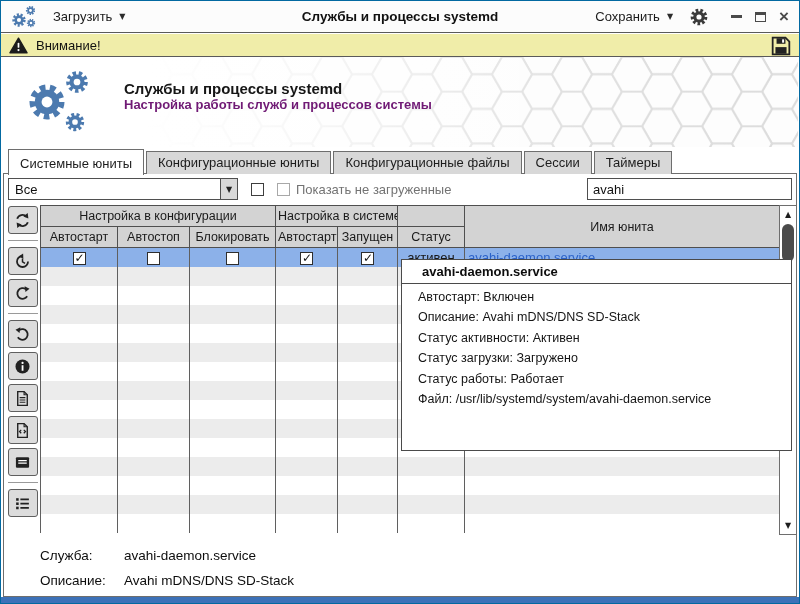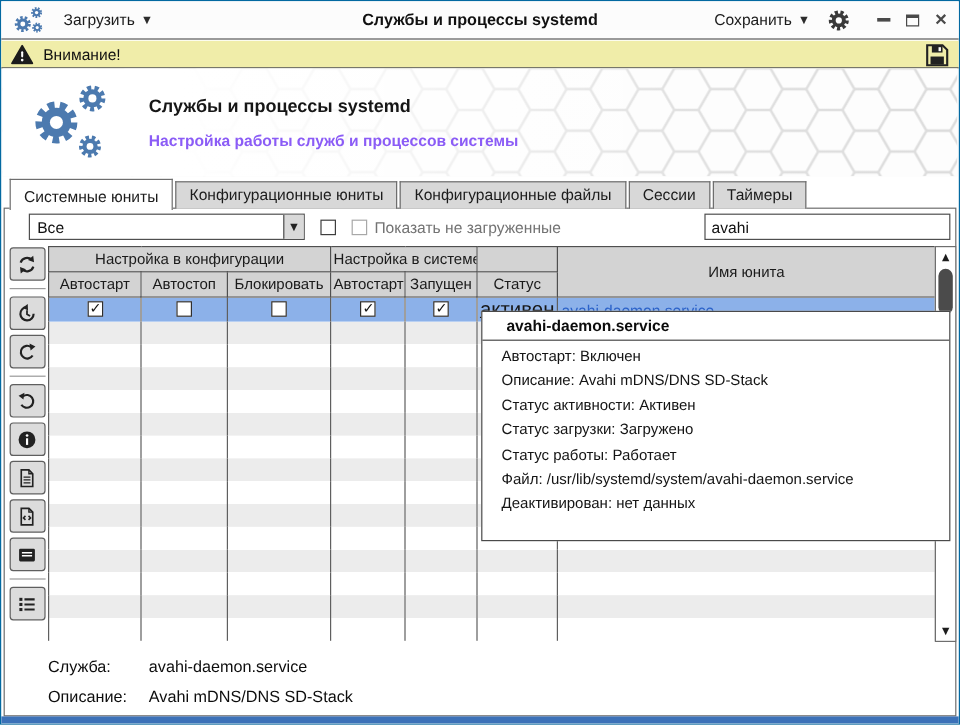--- a/index.html
+++ b/index.html
@@ -41,31 +41,31 @@
   .warn-text{ font-size:13px; color:#111; margin-left:8px; }
   .warn-save{ margin-left:auto; width:20px; height:19px; display:inline-block; }
   
   .banner{ position:absolute; top:56px; left:1px; right:1px; height:90px; background:#fbfbfb; overflow:hidden; }
   .hexbg{ position:absolute; inset:0; width:100%; height:100%; }
   .hexfade{ position:absolute; inset:0;
     background:linear-gradient(90deg,#fff 0%,#fff 18%,rgba(255,255,255,.75) 40%,rgba(255,255,255,.15) 70%,rgba(255,255,255,0) 100%); }
   .logo{ position:absolute; left:24px; top:10px; width:68px; height:68px; color:#4c7aaf; }
   .banner-text{ position:absolute; left:122px; top:23px; }
   .banner-title{ font-size:15px; font-weight:bold; color:#161616; }
-  .banner-sub{ font-size:13px; font-weight:bold; color:#8b5cf6; margin-top:13px; }
+  .banner-sub{ font-size:13px; font-weight:bold; color:#701a75; }
   
   .tabbar{ position:absolute; top:146px; left:7px; height:27px; display:flex; align-items:flex-end; z-index:3; }
   .tab{
     border:1px solid #6e6e6e; border-bottom:none; background:#d8d8d8;
     font-size:13px; color:#1c1c1c; padding:3px 11px 4px; margin-right:2px; white-space:nowrap;
   }
   .tab.active{ background:#fff; padding-top:6px; margin-bottom:-1px; }
   
   .content{ position:absolute; top:172px; left:2px; width:794px; height:424px; border:1px solid #6e6e6e; background:#fff; }
-  .filterrow{ position:absolute; top:3px; left:20px; right:4px; height:24px; display:flex; align-items:center; }
+  .filterrow{ position:absolute; top:3px; left:4px; right:4px; height:24px; display:flex; align-items:center; }
   .combo{ width:230px; height:22px; border:1px solid #4f4f4f; background:#fff; display:flex; align-items:center; }
   .combo-text{ flex:1; font-size:13px; padding-left:6px; color:#111; }
   .combo-arrow{ width:17px; height:100%; background:#d9d9d9; border-left:1px solid #4f4f4f;
     display:flex; align-items:center; justify-content:center; font-size:8px; color:#222; font-family:"DejaVu Sans",sans-serif; }
   .check{ display:flex; align-items:center; margin-left:13px; }
   .box{ width:13px; height:13px; border:1px solid #3e3e3e; background:#fff; display:inline-block; }
   .check .lbl{ font-size:13px; color:#101010; margin-left:6px; }
   .check.disabled .box{ border-color:#a8a8a8; }
   .check.disabled .lbl{ color:#737373; }
   .search{ margin-left:auto; width:205px; height:22px; border:1px solid #4f4f4f;
@@ -85,21 +85,21 @@
   }
   .units td{ border-left:1px solid #5f5f5f; border-right:1px solid #5f5f5f; height:19px; padding:0; overflow:hidden; }
   tr.row.selected{ background:#8cb1e9; }
   tr.row.empty.even{ background:#ececec; }
   tr.row.empty.odd{ background:#ffffff; }
   td.cbcell{ text-align:center; }
   .cb{ width:13px; height:13px; border:1px solid #2e2e2e; background:#fff; display:inline-block;
     position:relative; vertical-align:middle; }
   .cb.checked::after{ content:"✓"; position:absolute; left:1px; top:-2px;
     font:bold 12px "DejaVu Sans",sans-serif; color:#111; }
-  td.statuscell{ font-size:17px; color:#171717; text-align:center;text-decoration:underline; }
+  td.statuscell{ font-size:13px; color:#171717; text-align:center;text-decoration:underline; }
   td.namecell{ font-size:13px; padding-left:3px; }
   .unitlink{ color:#2b62c9; text-decoration:underline; }
   .scrollbar{ width:18px; height:330px; border:1px solid #6e6e6e; background:#fff; position:relative; }
   .sb-btn{ position:absolute; left:0; right:0; height:15px; display:flex; align-items:center; justify-content:center;
     font-size:8px; color:#1d1d1d; font-family:"DejaVu Sans",sans-serif; }
   .sb-btn.up{ top:1px; } .sb-btn.down{ bottom:1px; }
   .sb-thumb{ position:absolute; top:18px; left:2px; width:12px; height:38px; background:#4b4b4b; border-radius:6px; }
   
   .infobar{ position:absolute; left:36px; top:374px; font-size:13.5px; color:#0d0d0d; }
   .inforow{ display:flex; margin-bottom:10px; }
@@ -492,18 +492,17 @@
 
   <div class="tooltip">
     <div class="tip-title">avahi-daemon.service</div>
     <div class="tip-lines">
         <div class="tipline">Автостарт: Включен</div>
         <div class="tipline">Описание: Avahi mDNS/DNS SD-Stack</div>
         <div class="tipline">Статус активности: Активен</div>
         <div class="tipline">Статус загрузки: Загружено</div>
         <div class="tipline">Статус работы: Работает</div>
         <div class="tipline">Файл: /usr/lib/systemd/system/avahi-daemon.service</div>
-        <div class="tipline">Деактивирован: нет данных</div>
       </div>
   </div>
 
   <div class="bottomstrip"></div>
 </div>
 
 </body></html>

